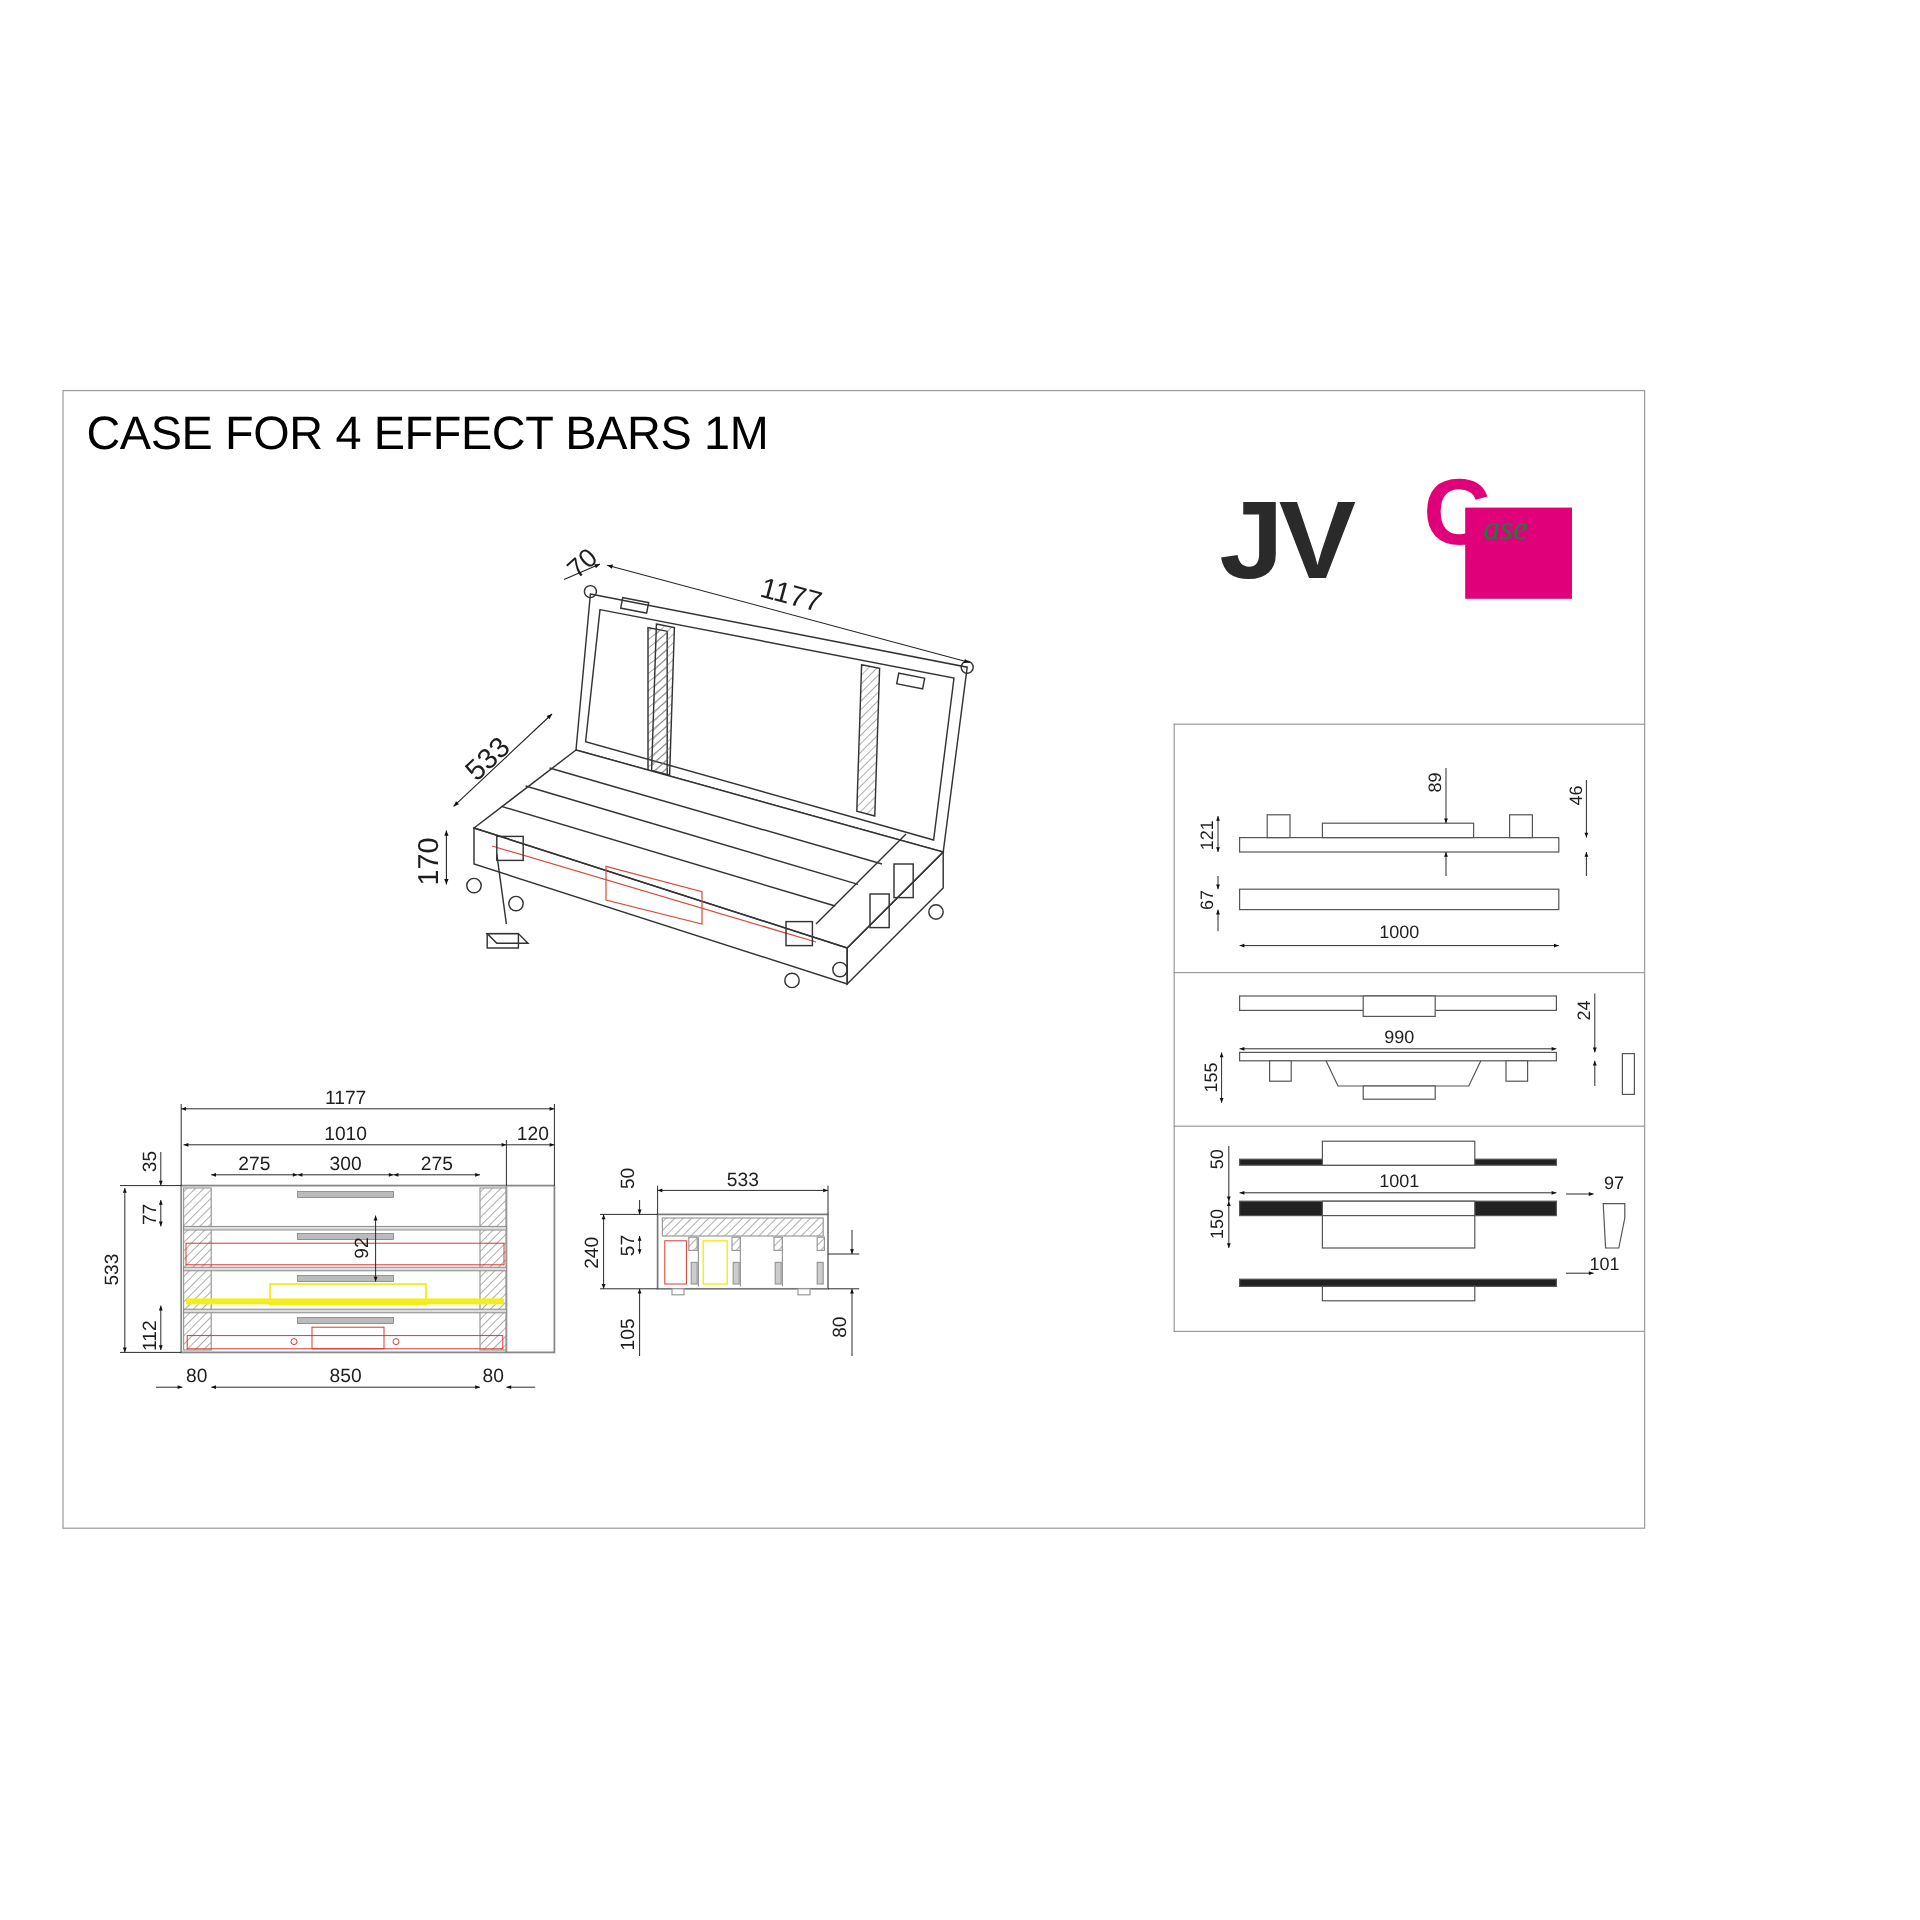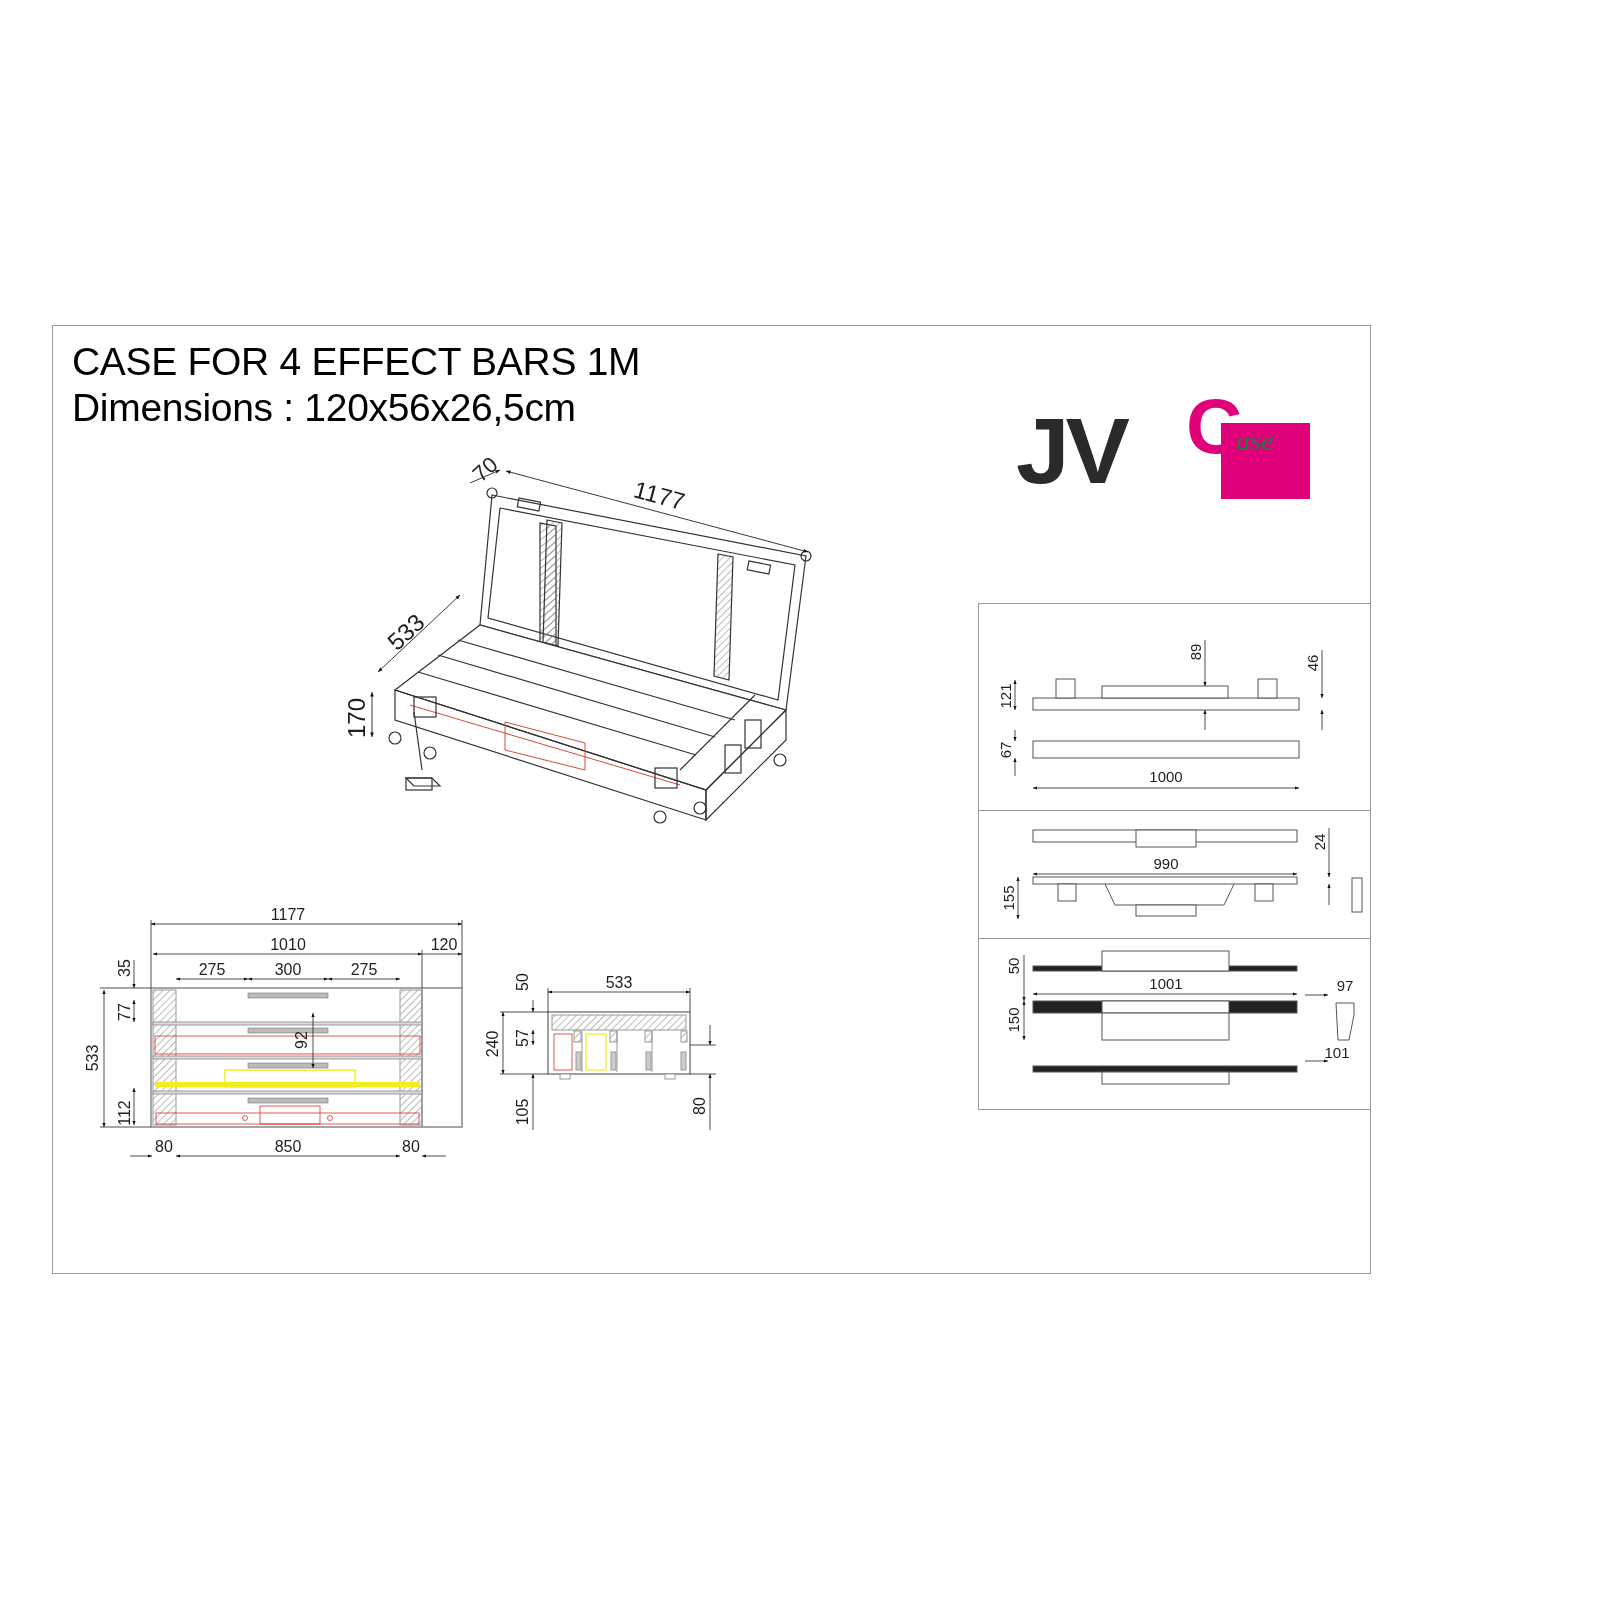--- a/index.html
+++ b/index.html
@@ -26,21 +26,20 @@
             box-sizing:border-box; }
   .rdiv { position:absolute; left:978px; width:393px; height:0; border-top:1px solid #9a9a9a; }
 </style>
 </head>
 <body>
 
 <div class="frame"></div>
 
 <div class="title">
   <div>CASE FOR 4 EFFECT BARS 1M</div>
-  <div>Dimensions : 120x56x26,5cm</div>
 </div>
 
 <div class="logo">
   <div class="logo-jv">JV</div>
   <div class="logo-box"></div>
   <div class="logo-c">C</div>
   <div class="logo-ase">ase</div>
 </div>
 
 <div class="rpanel"></div>

